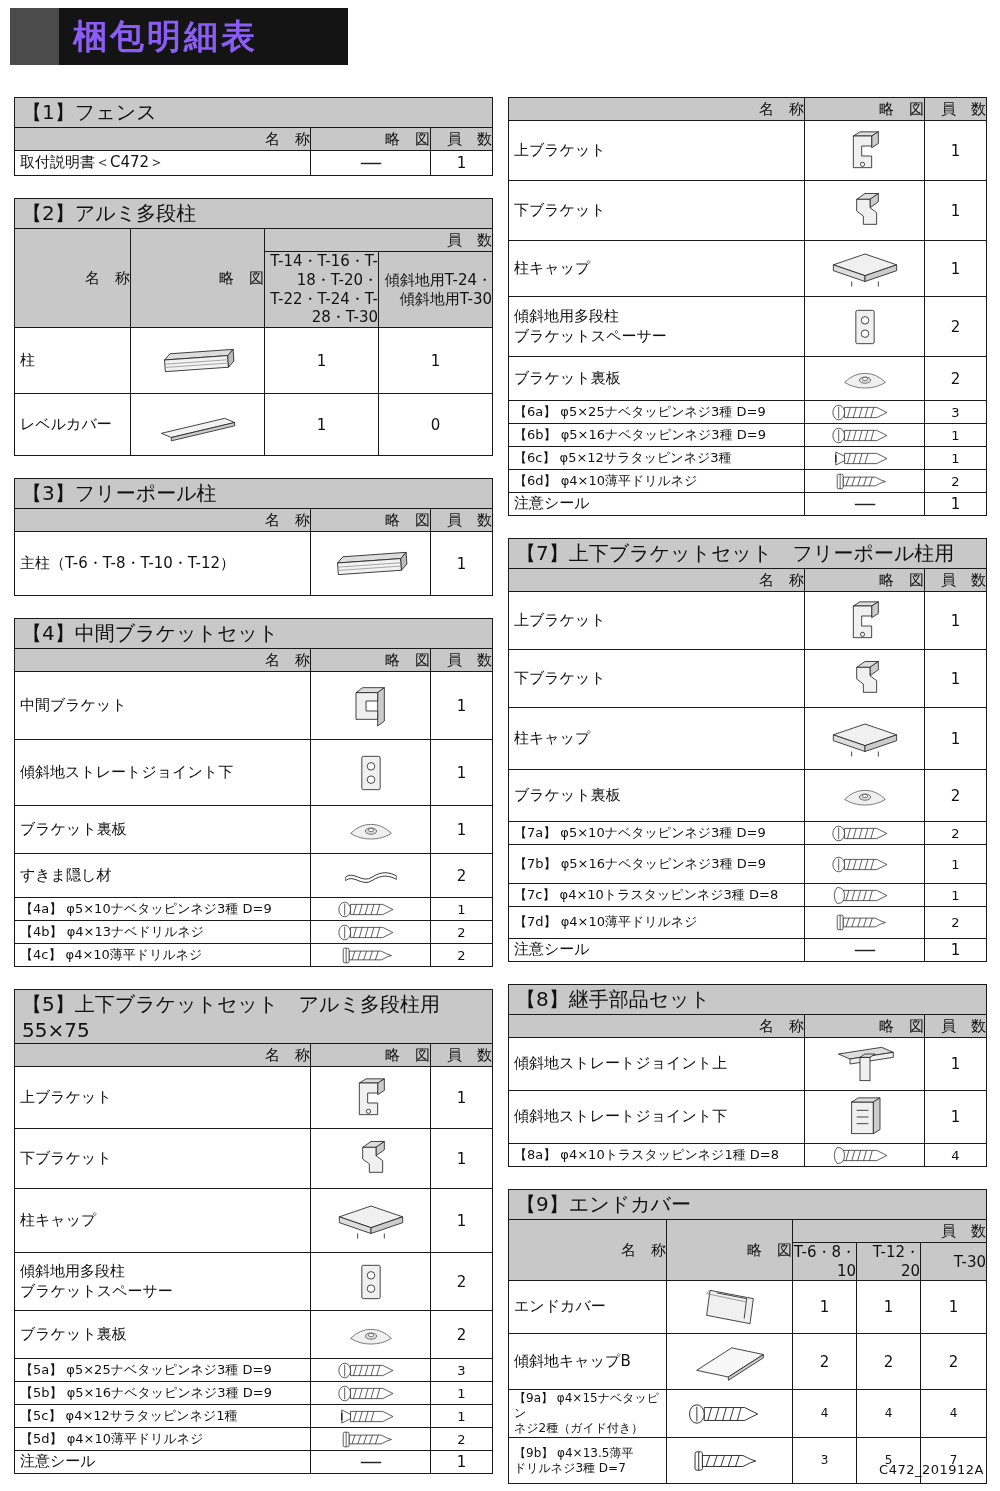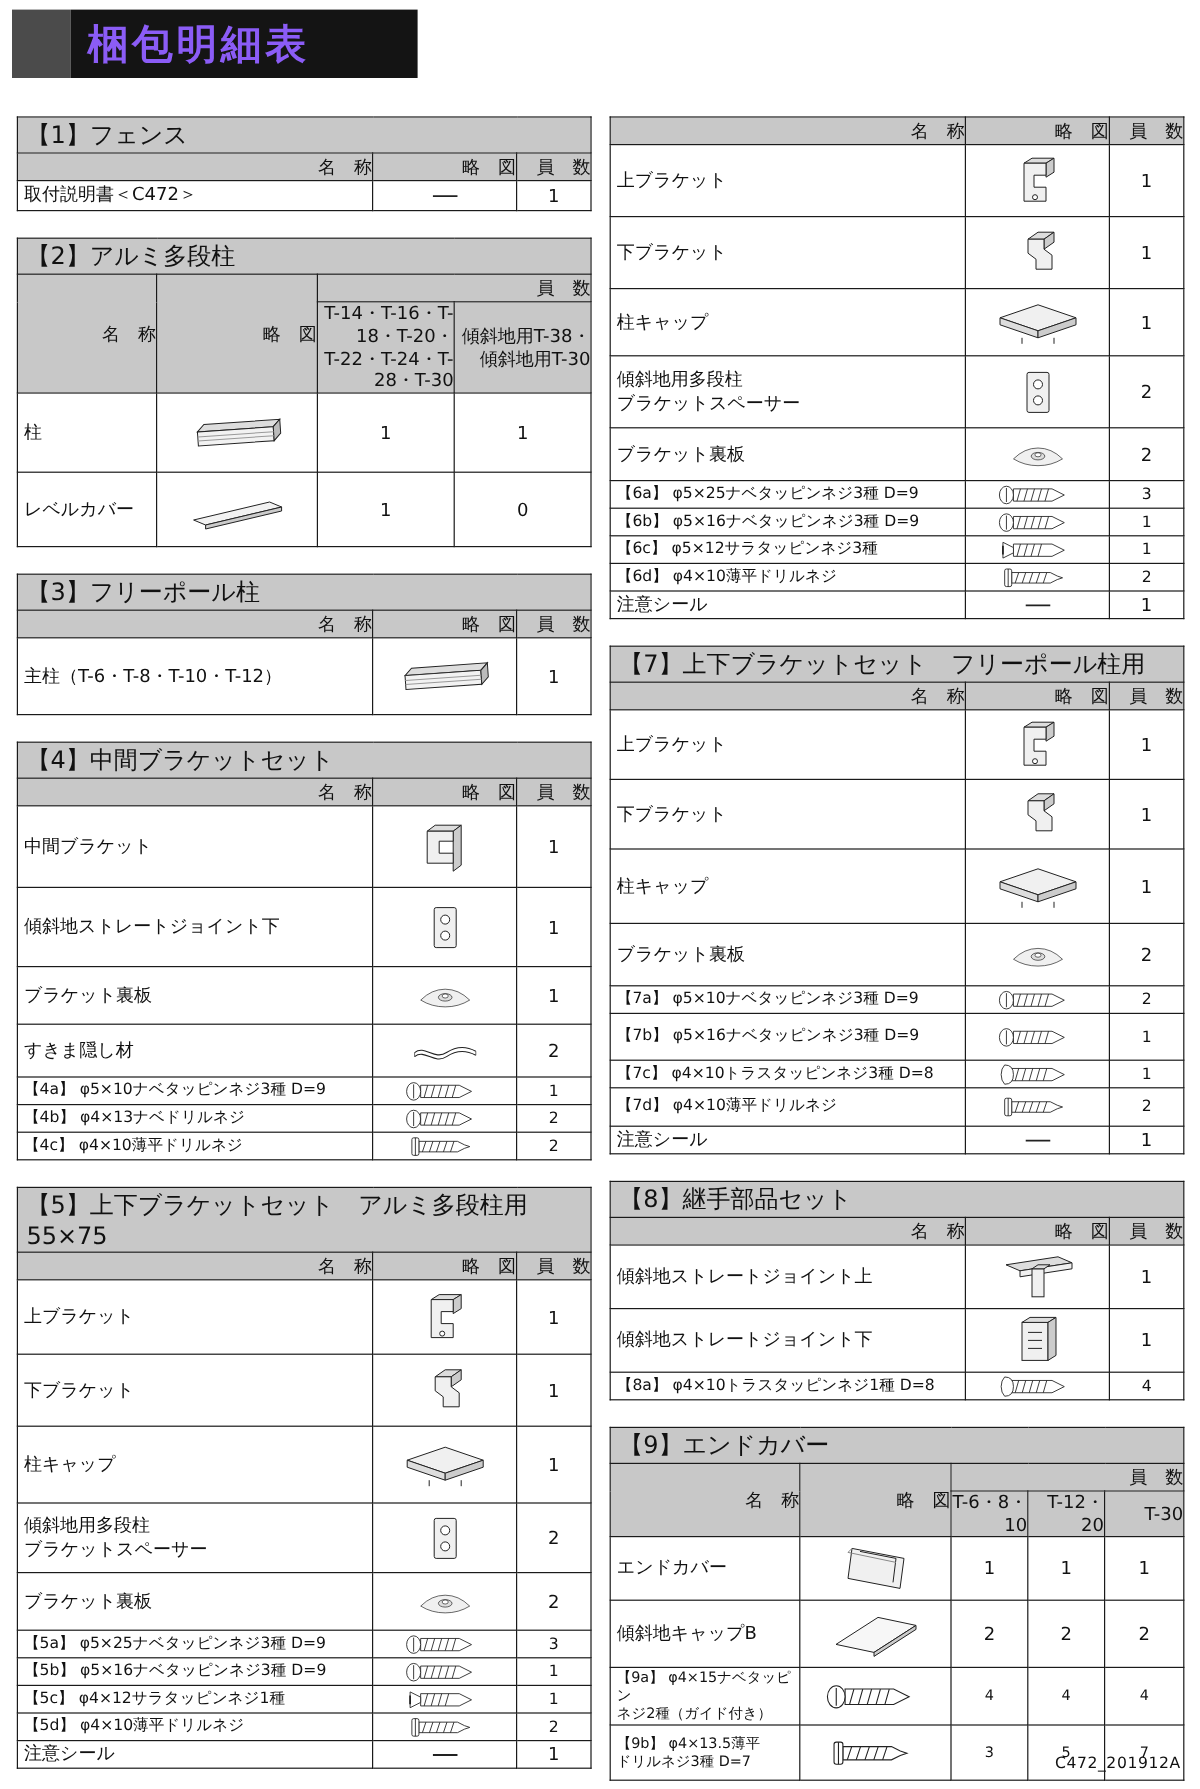--- a/index.html
+++ b/index.html
@@ -187,21 +187,21 @@
           <tr class="trow">
             <td colspan="4">【2】アルミ多段柱</td>
           </tr>
 <tr class="hrow" style="height:20px">
             <td rowspan="2">名　称</td>
             <td rowspan="2">略　図</td>
             <td colspan="2">員　数</td>
           </tr>
 <tr class="hrow" style="height:30px">
             <td class="sub"><span>T-14・T-16・T-18・T-20・</span><br><span>T-22・T-24・T-28・T-30</span></td>
-            <td class="sub"><span>傾斜地用T-38・</span><br><span>傾斜地用T-30</span></td>
+            <td class="sub"><span>傾斜地用T-24・</span><br><span>傾斜地用T-30</span></td>
           </tr>
 <tr style="height:66px">
             <td class="nm">柱</td>
             <td class="dc">
               <svg class="diag">
                 <use href="#i-post-bar" xlink:href="#i-post-bar"></use>
               </svg>
             </td>
             <td class="qt">1</td>
             <td class="qt">1</td>

